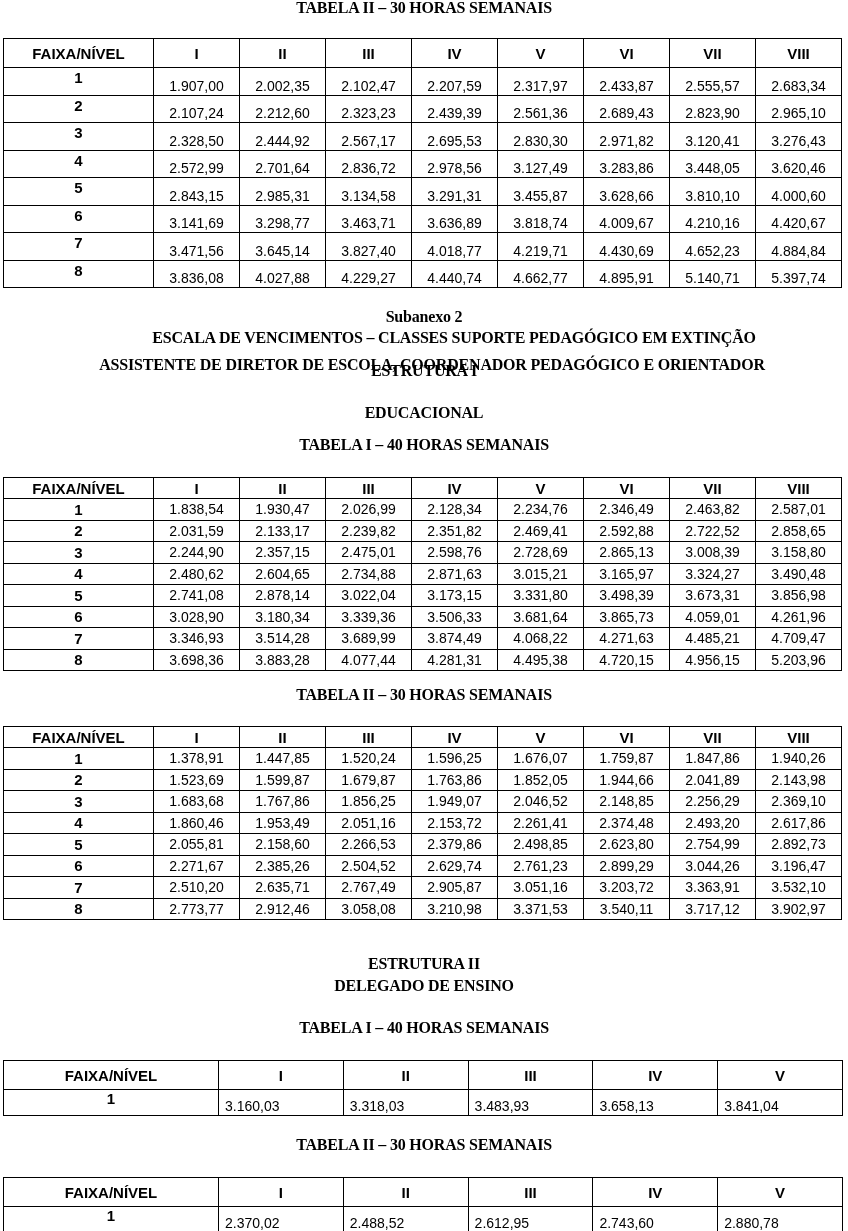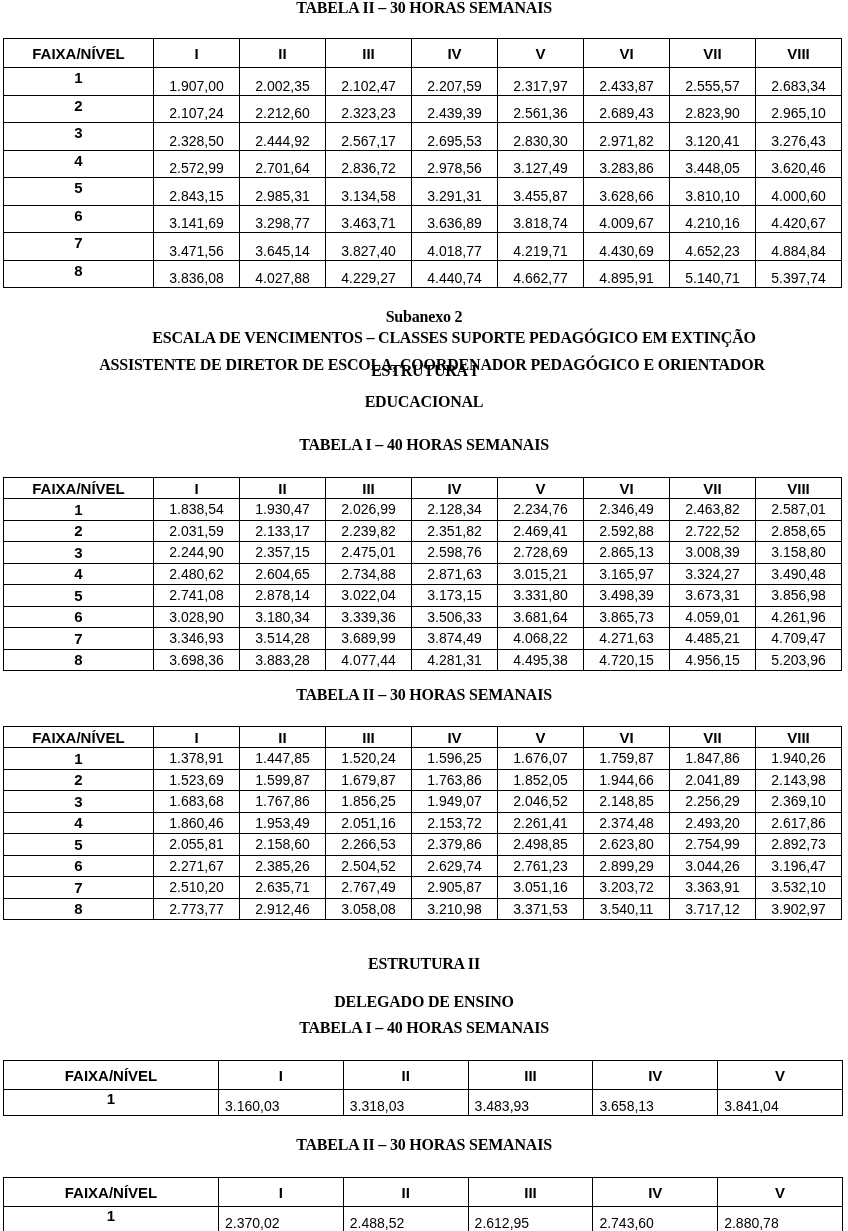--- a/index.html
+++ b/index.html
@@ -161,21 +161,21 @@
         <td class="val">5.140,71</td>
         <td class="val">5.397,74</td>
       </tr>
     </tbody>
 </table>
 
 <div class="title" style="top:306px;">Subanexo 2</div>
 <div class="title" style="top:327px; padding-left:60px; box-sizing:border-box;">ESCALA DE VENCIMENTOS – CLASSES SUPORTE PEDAGÓGICO EM EXTINÇÃO</div>
 <div class="title" style="top:348px;margin-top:12px;">ESTRUTURA I</div>
 <div class="title" style="top:354px;margin-left:8px;">ASSISTENTE DE DIRETOR DE ESCOLA, COORDENADOR PEDAGÓGICO E ORIENTADOR</div>
-<div class="title" style="top:391px;">EDUCACIONAL</div>
+<div class="title" style="top:402px;">EDUCACIONAL</div>
 
 <div class="title" style="top:434px;">TABELA I – 40 HORAS SEMANAIS</div>
 <table class="grid wide compact" style="top:477px;">
   <colgroup>
       <col class="c0">
       <col class="cn">
       <col class="cn">
       <col class="cn">
       <col class="cn">
       <col class="cn">
@@ -400,21 +400,21 @@
         <td class="val">3.210,98</td>
         <td class="val">3.371,53</td>
         <td class="val">3.540,11</td>
         <td class="val">3.717,12</td>
         <td class="val">3.902,97</td>
       </tr>
     </tbody>
 </table>
 
 <div class="title" style="top:953px;text-align:center;">ESTRUTURA II</div>
-<div class="title" style="top:975px;margin-top:16px;">DELEGADO DE ENSINO</div>
+<div class="title" style="top:975px;">DELEGADO DE ENSINO</div>
 
 <div class="title" style="top:1017px;">TABELA I – 40 HORAS SEMANAIS</div>
 <table class="grid narrow" style="top:1060px;">
   <colgroup>
       <col class="c0">
       <col class="cn">
       <col class="cn">
       <col class="cn">
       <col class="cn">
       <col class="cn">

